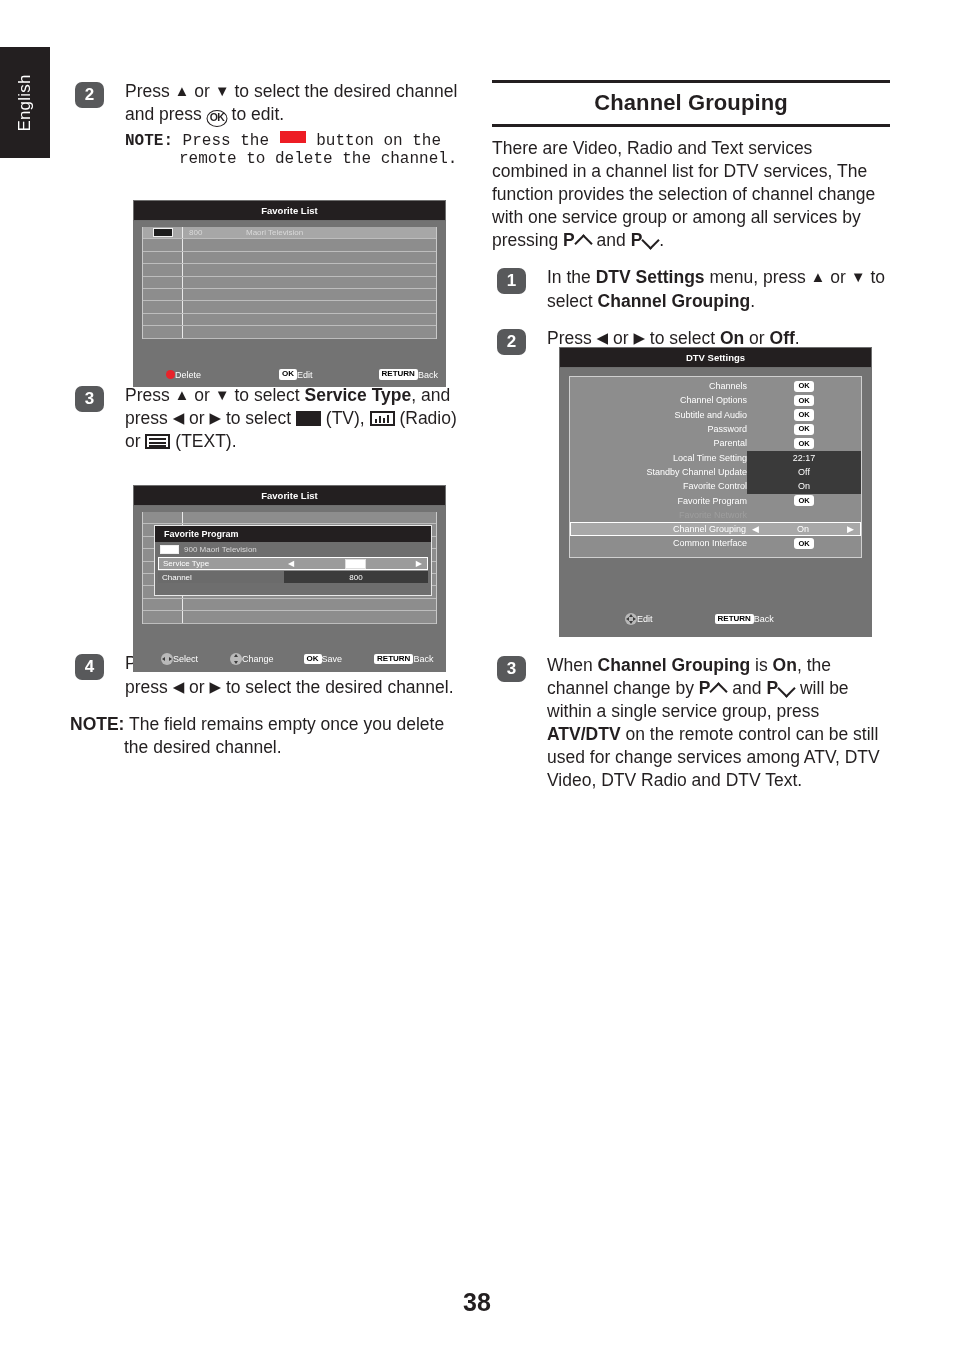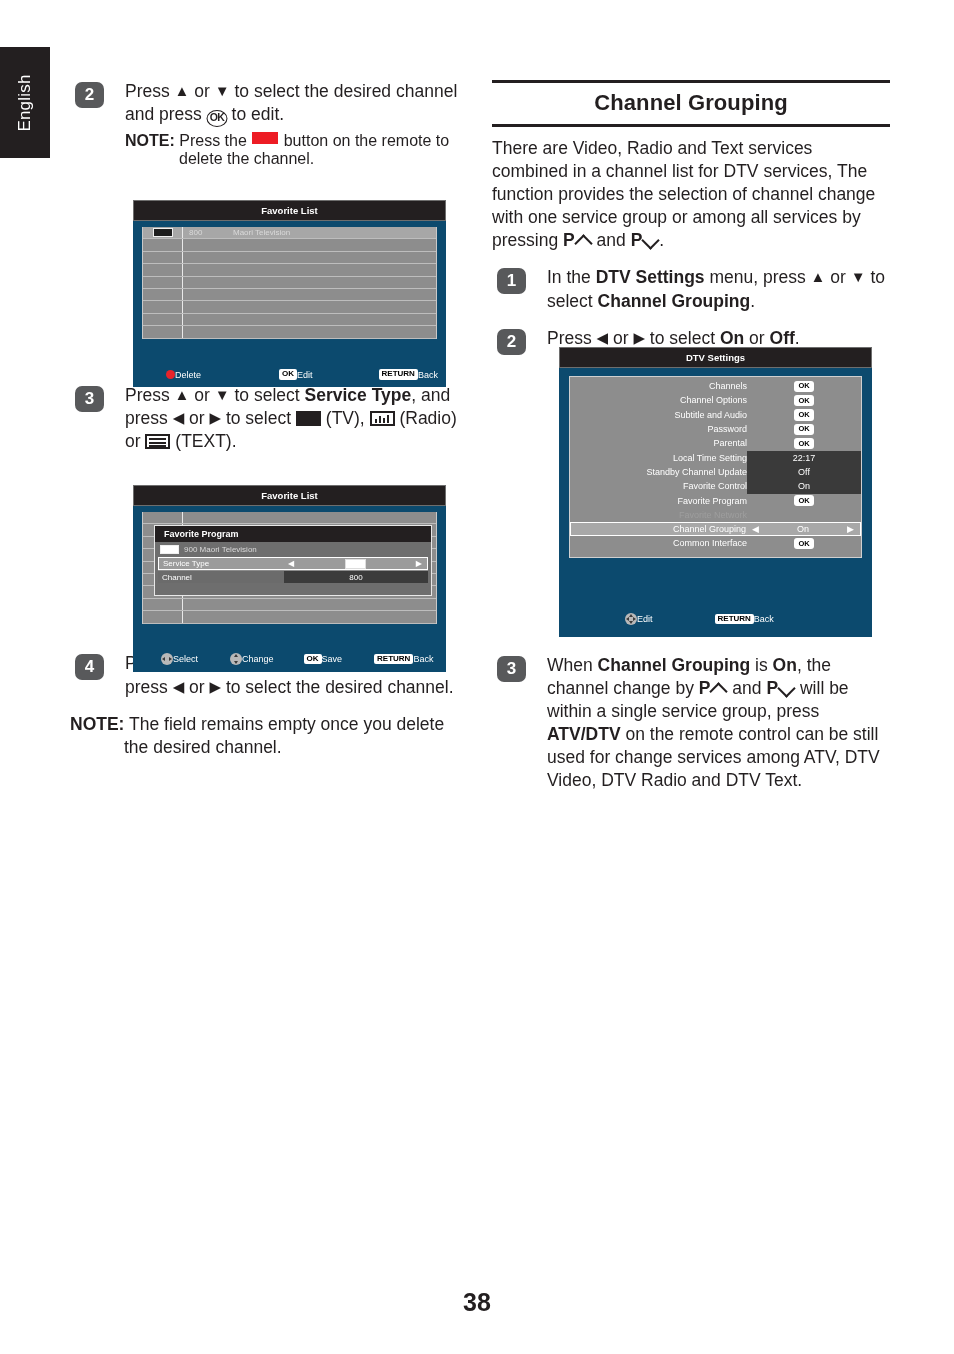--- a/index.html
+++ b/index.html
@@ -55,21 +55,21 @@
     font-size: 17px; font-weight: bold;
     display: flex; align-items: center; justify-content: center;
   }
   .step-text { font-size: 17.5px; line-height: 1.32; }
   .para { font-size: 17.5px; line-height: 1.32; }
   .note { font-size: 17.5px; line-height: 1.32; }
   .note .note-body { display: block; padding-left: 54px; text-indent: -54px; }
   .note-left { margin-top: 14px; }
   b { font-weight: bold; }
 
-  .indent-note { padding-left: 55px; margin-top: 9px; }
+  .indent-note { padding-left: 55px; margin-top: 9px; font-family: Liberation Mono, monospace; }
   .indent-note .lbl { font-weight: bold; }
   .indent-note .body { display: block; padding-left: 54px; text-indent: -54px; }
 
   
   .arw { font-size: 15px; line-height: 1; position: relative; top: -1px; }
   .okglyph {
     display: inline-block;
     border: 1.8px solid #231f20;
     border-radius: 50%;
     font-size: 10px; font-weight: bold;
@@ -123,21 +123,21 @@
     text-align: center;
     font-size: 22px; font-weight: bold;
     padding: 7px 0 8px 0;
     margin-bottom: 10px;
     letter-spacing: .1px;
   }
 
   
   .osd {
     position: absolute;
-    background: #0c4a6e;
+    background: #737373;
     color: #ffffff;
     font-size: 8.5px;
     font-family: "Liberation Sans", sans-serif;
   }
   .osd-title {
     text-align: center;
     font-weight: bold;
     font-size: 9.5px;
     color: #ffffff;
     background: #231f20;
@@ -216,21 +216,21 @@
     border-top: none;
   }
   .fav-row {
     height: 12.4px;
     display: flex;
     border-bottom: 1px solid #bdbdbd;
     align-items: center;
   }
   .fav-row .c-ico { width: 40px; border-right: 1px solid #e9e9e9; height: 100%; display:flex; align-items:center; justify-content:center; }
   .fav-row .c-num { width: 50px; color: #d9d9d9; font-size: 8px; padding-left: 6px; }
-  .fav-row .c-name { flex: 1; color: #d9d9d9; font-size: 8px; }
+  .fav-row .c-name { flex: 1; color: #d9d9d9; font-size: 8px; margin-left: 13px; }
   .fav-row.sel { background: #a7a7a7; }
   .tv-badge {
     width: 20px; height: 9px;
     background: #1d1d1d;
     border: 1.5px solid #efefef;
   }
 
   
   .favprog {
     position: absolute;

